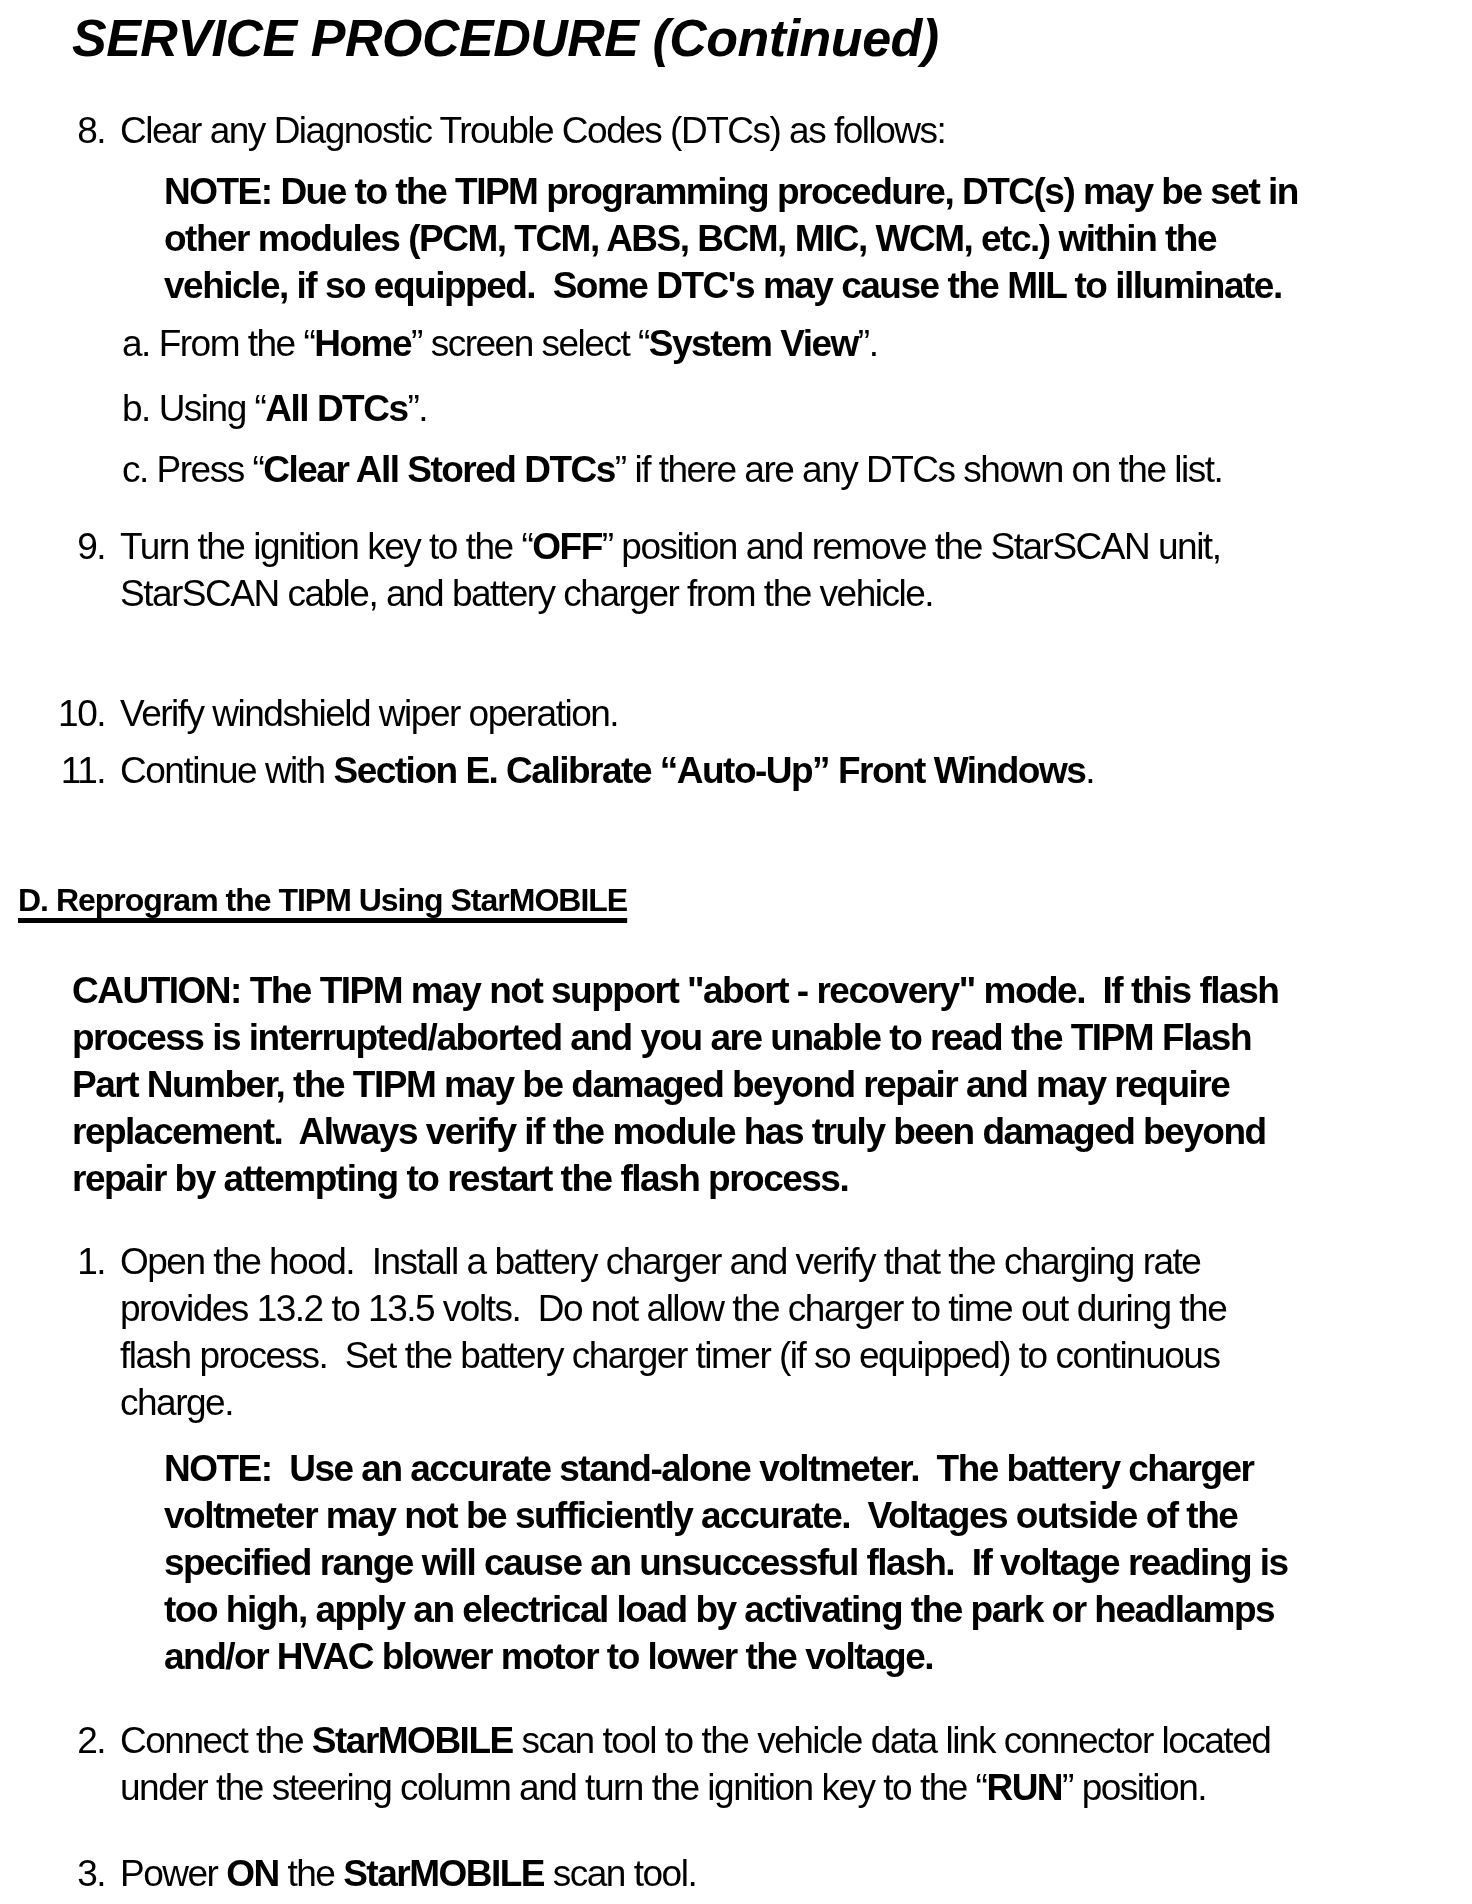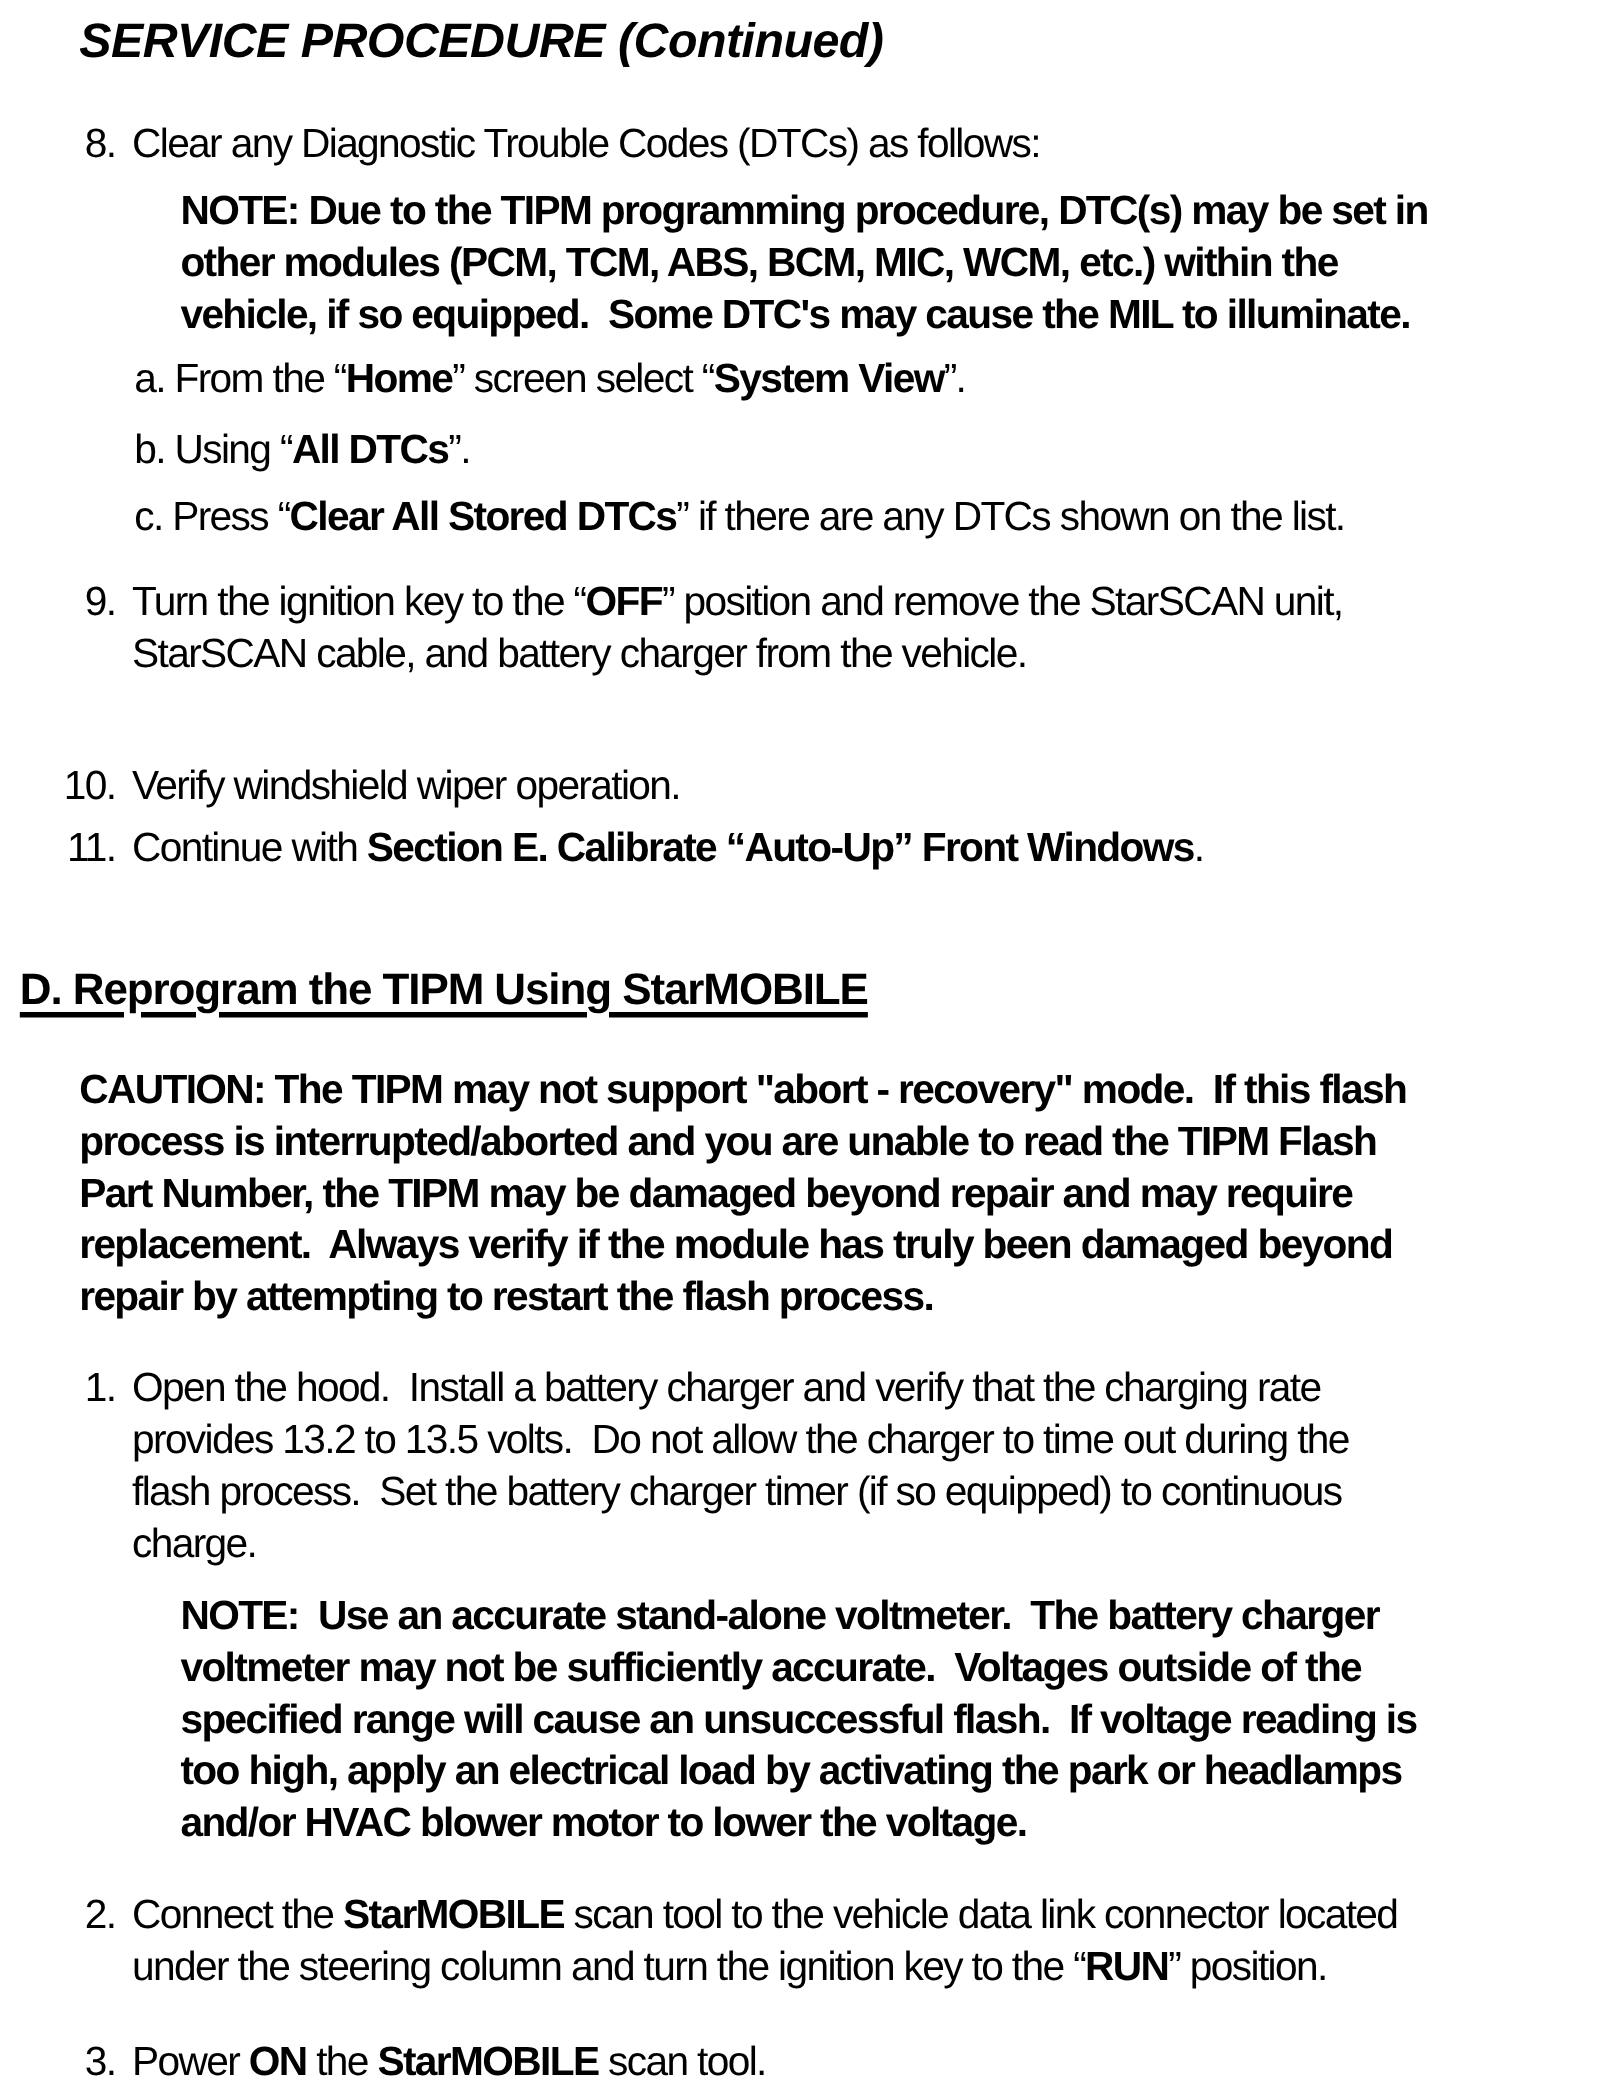--- a/index.html
+++ b/index.html
@@ -18,33 +18,33 @@
   .page {
     position: absolute;
     inset: 0;
     background: #ffffff;
   }
   
   .doc-title {
     position: absolute;
     left: 72px;
     margin: 0;
-    font-size: 44px;
+    font-size: 52px;
     line-height: 54px;
     font-weight: bold;
     font-style: italic;
     letter-spacing: -0.5px;
     white-space: pre;
   }
   
   .section-heading {
     position: absolute;
     left: 18px;
     margin: 0;
-    font-size: 40px;
+    font-size: 32px;
     line-height: 50px;
     font-weight: bold;
     letter-spacing: -1px;
     text-decoration: underline;
     text-decoration-thickness: 5px;
     text-underline-offset: 7px;
     white-space: pre;
   }
   
   .row, .para {

